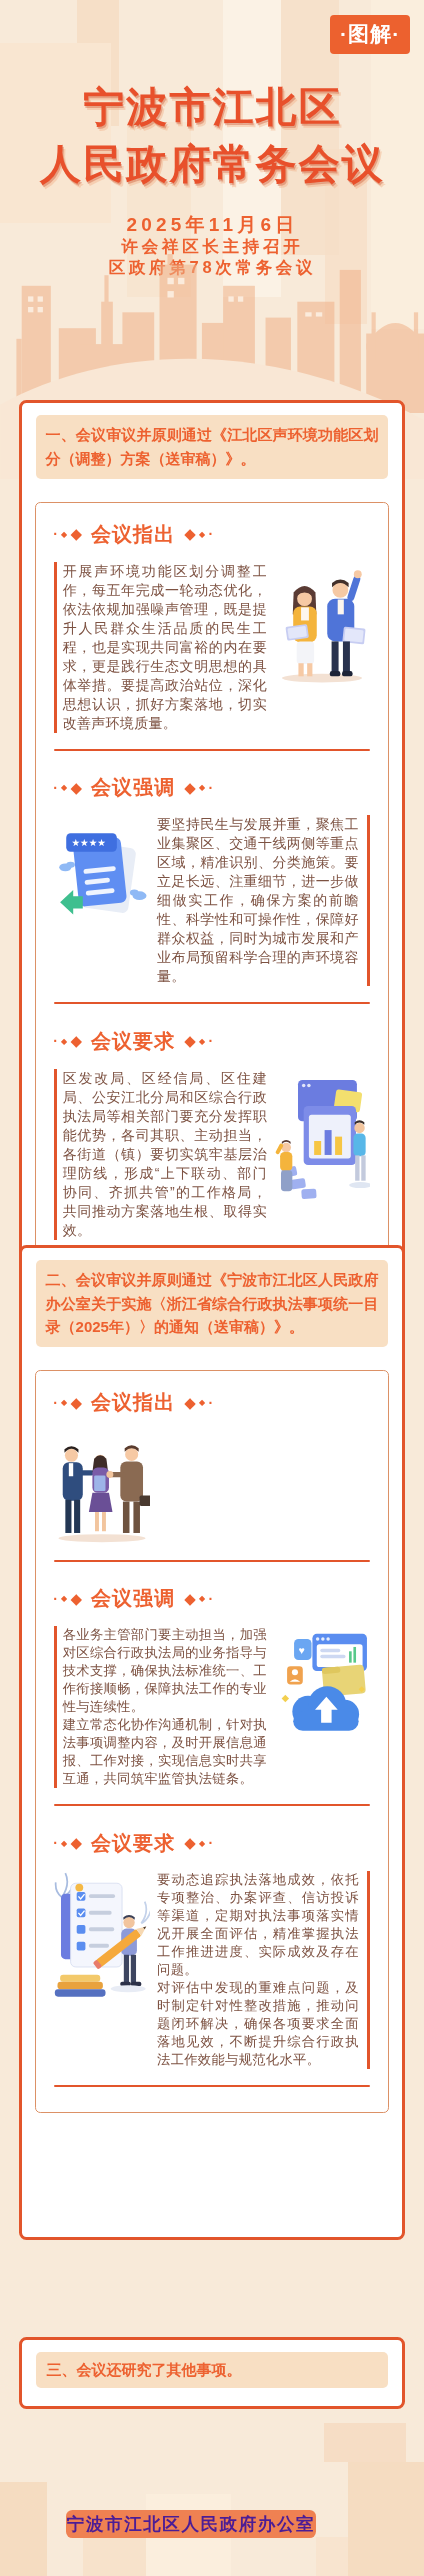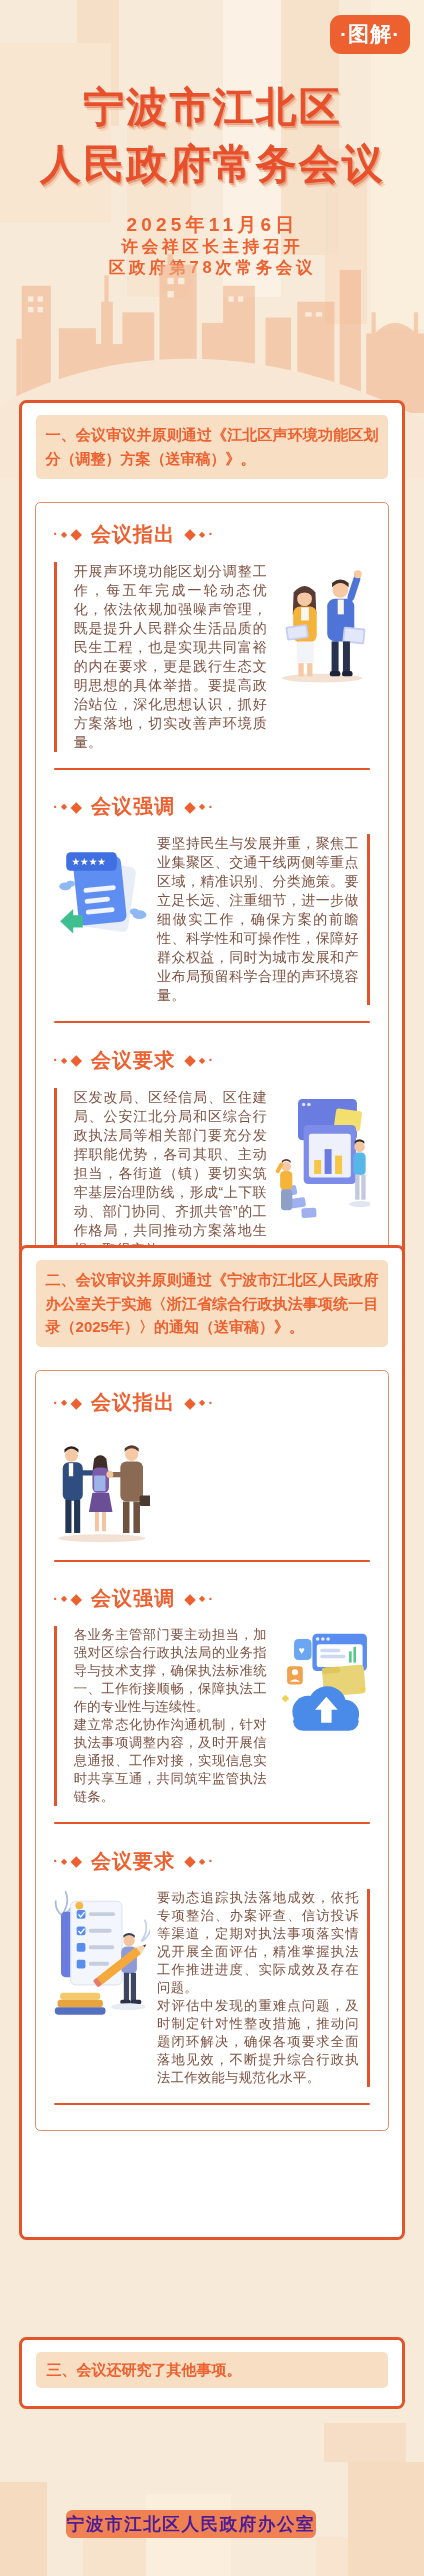--- a/index.html
+++ b/index.html
@@ -8,21 +8,21 @@
     background:#f8ead9;
     font-family:"Liberation Sans","DejaVu Sans",sans-serif;
   }
   
   .bgrect{position:absolute;}
   
   .badge{
     position:absolute;top:15px;right:15px;
     background:#ec612f;color:#fff;
     font-size:21px;font-weight:bold;
-    padding:5.3px 9.6px;border-radius:11px;letter-spacing:1.1px;
+    padding:5.3px 9.6px;border-radius:4px;letter-spacing:1.1px;
   }
   
   .title{
     position:absolute;left:0;width:425px;text-align:center;
     color:#e8502b;font-weight:800;font-size:41px;letter-spacing:2.1px;
     text-shadow:1.1px 2.1px 0 rgba(198,72,36,.35), 2.7px 4.2px 0 rgba(242,178,138,.45);
     white-space:nowrap;
   }
   .title1{top:80px;}
   .title2{top:137px;}
@@ -56,21 +56,21 @@
   .blk-label{font-size:20px;font-weight:bold;margin:0 7.4px;letter-spacing:1.1px;text-align:center;}
   .o-dot{font-size:14px;font-weight:bold;margin:0 1.6px;}
   .o-sm{font-size:8px;margin:0 1.6px;}
   .o-lg{font-size:15px;margin:0 1.6px;}
   .row{display:flex;align-items:flex-start;gap:7.4px;margin-top:14px;padding:0 7.4px;}
   .txt{
     flex:1;font-size:14px;line-height:19px;color:#7d5242;
     text-align:justify;white-space:pre-line;letter-spacing:0.3px;
   }
   .card2 .txt{font-size:13.3px;line-height:18px;}
-  .bar-l{border-left:3.2px solid #e2552b;padding-left:17px;}
+  .bar-l{border-left:3.2px solid #e2552b;padding-left:6px;}
   .bar-r{border-right:3.2px solid #e2552b;padding-right:8.5px;}
   .illus{flex:0 0 96px;width:96px;}
   .illus svg{width:100%;height:auto;display:block;}
   .sep{height:2.1px;background:#e2552b;border-radius:1.1px;margin:16px 7.4px 0 7.4px;}
   
   .card3 .sec-head{margin:11.7px 14px 0 14px;line-height:17px;padding:9.6px 10.6px;}
   
   .footer{
     position:absolute;top:2510px;left:66px;width:250px;height:28px;
     background:#ef8152;border-radius:6.4px;color:#4c1d95;z-index:5;

